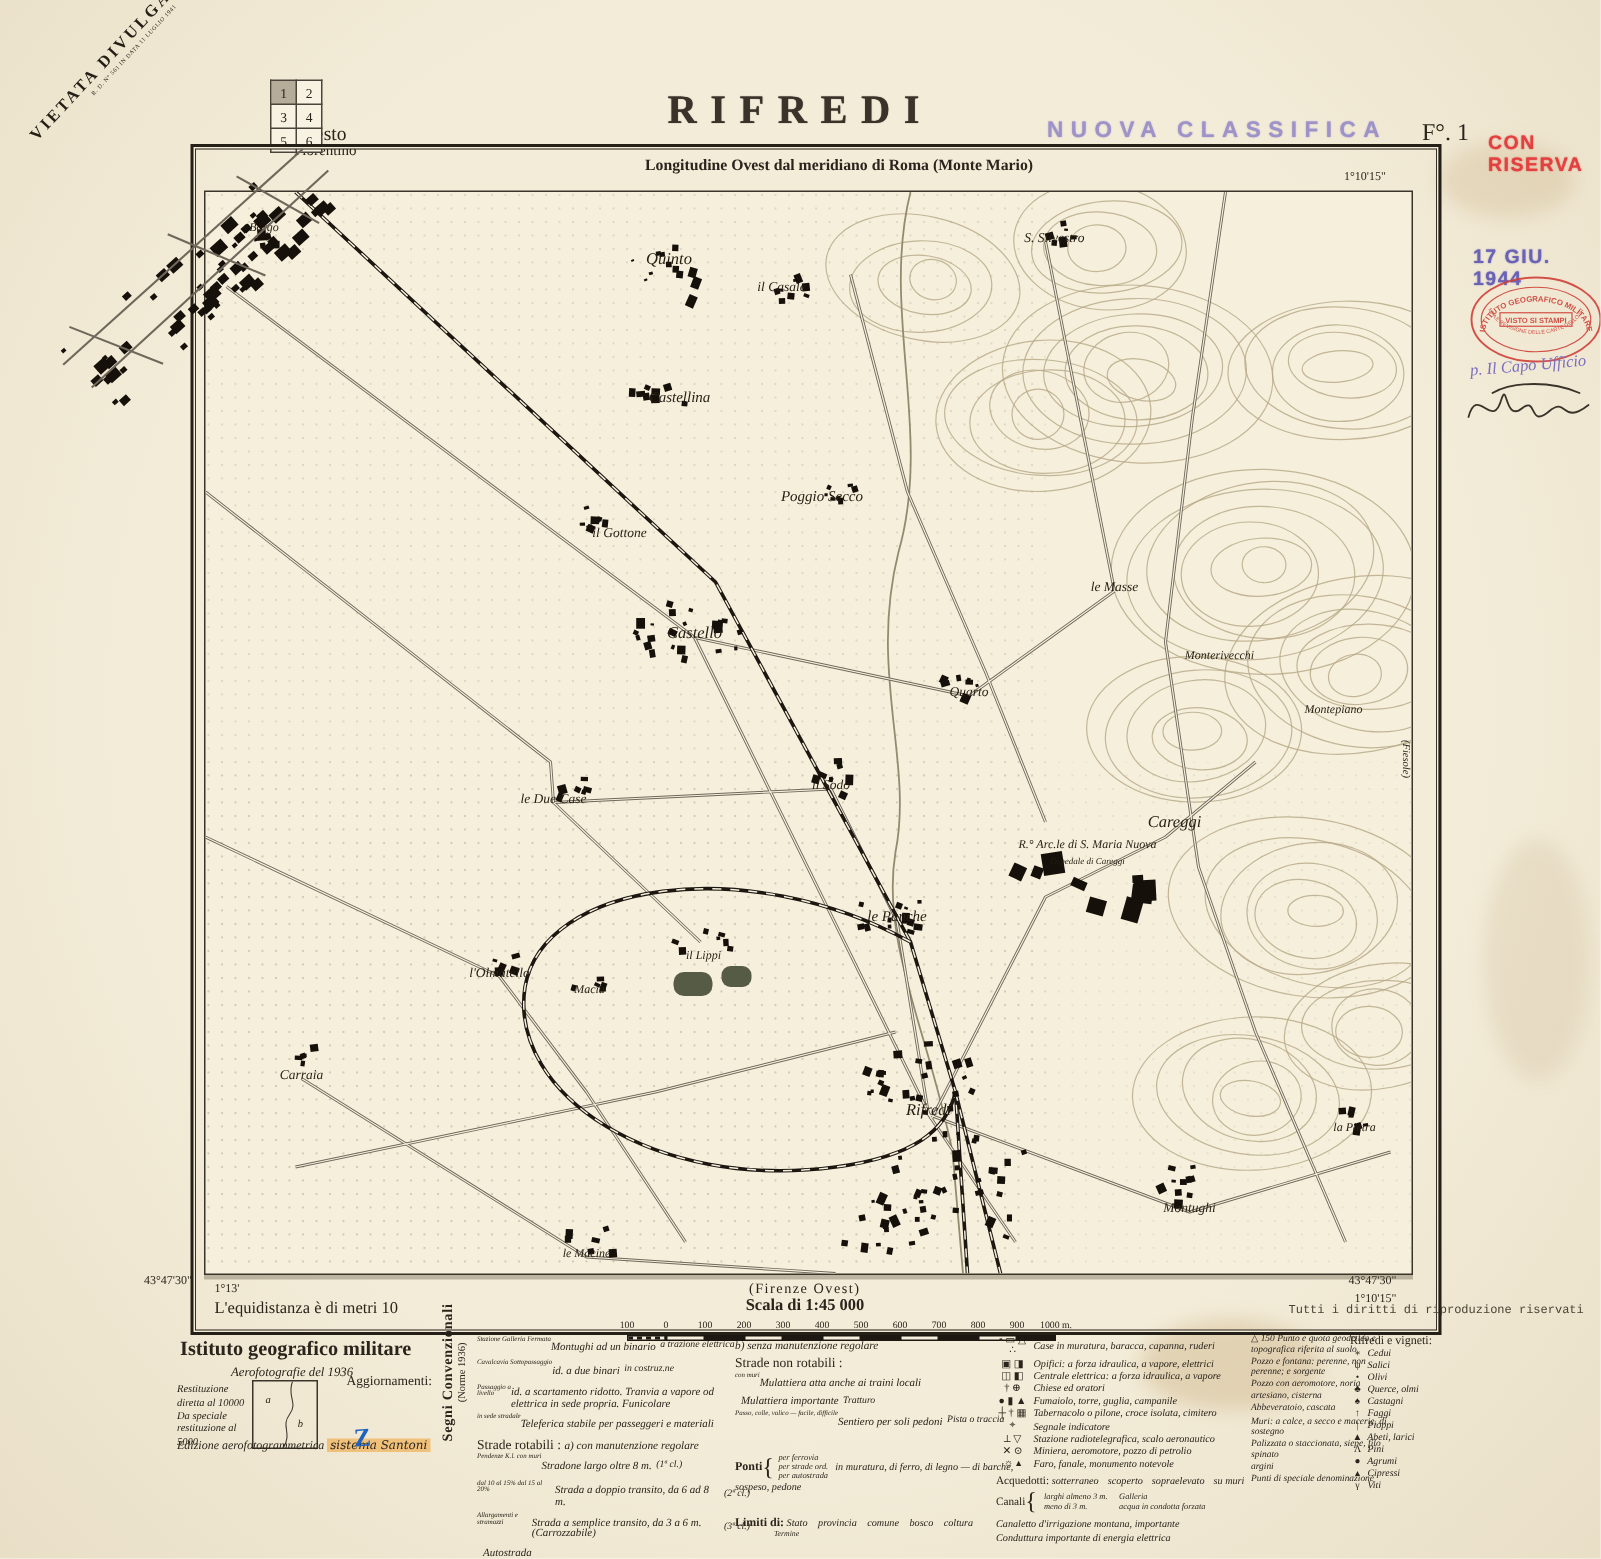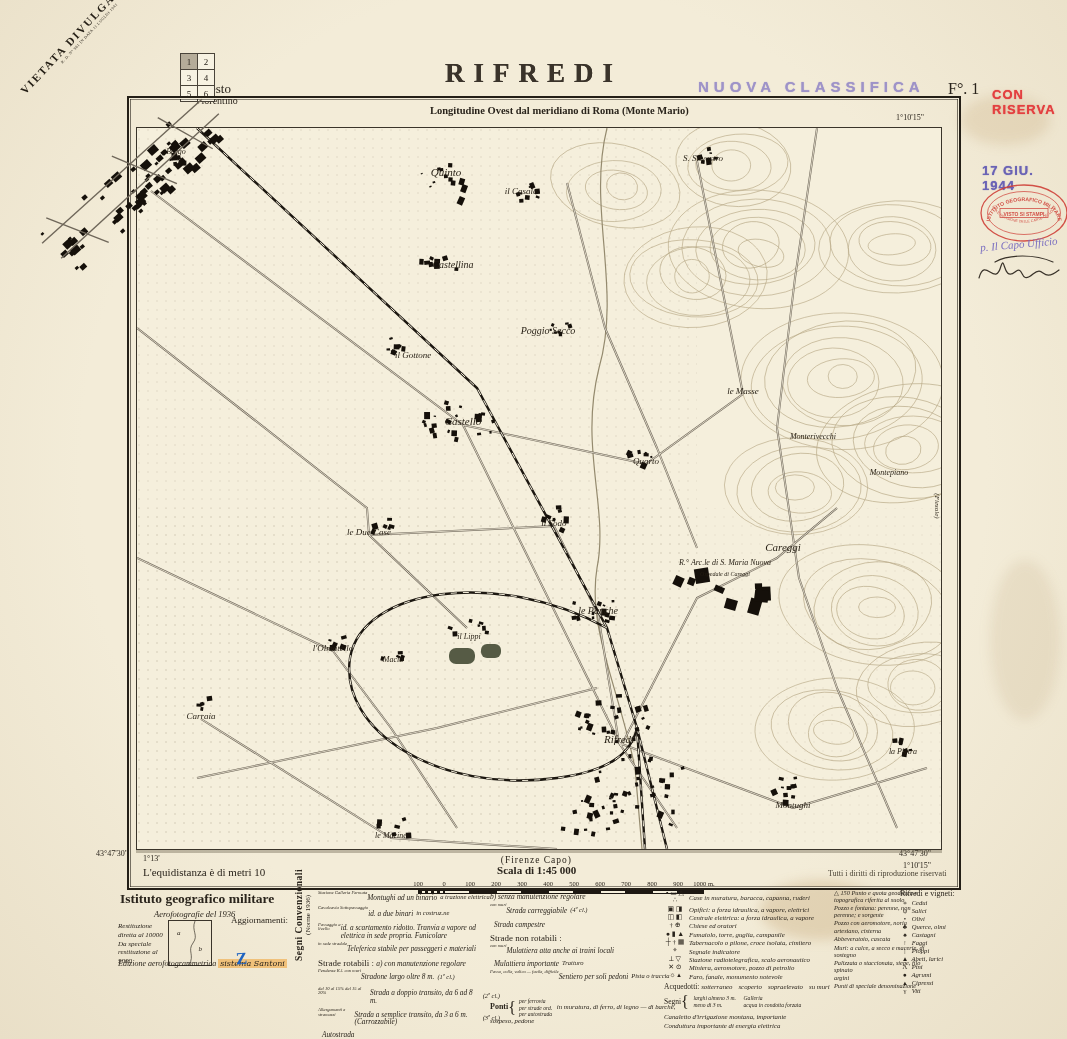--- a/index.html
+++ b/index.html
@@ -31,21 +31,21 @@
     box-shadow:0 3px 0 rgba(90,80,60,.35);}
   .coord{font-size:8px;color:#2a241c;}
   
   .firenze-ovest{top:855px;left:50%;transform:translateX(-46%);font-size:9.5px;letter-spacing:1px;}
   .scala{top:864px;left:50%;transform:translateX(-46%);font-size:11px;font-weight:bold;}
   .sbar{top:882px;left:418px;width:312px;height:14px;}
   .sbar .seg{position:absolute;top:8px;height:4px;border:.6px solid #1d1812;box-sizing:border-box;}
   .sbar .lbl{position:absolute;top:-2px;font-size:6.5px;transform:translateX(-50%);}
   .equid{top:866px;left:143px;font-size:11px;}
   .lon-bl{top:854px;left:143px;font-size:8px;}
-  .rights{top:869px;left:828px;font-size:8px;color:#4a4335;}
+  .rights{top:869px;left:859px;font-size:8px;color:#4a4335;font-family:Liberation Mono, monospace;}
   
   .stamp-date{top:163px;left:982px;font-family:"Liberation Sans",sans-serif;font-size:13px;font-weight:bold;
      color:#6a63b5;letter-spacing:1px;text-shadow:0 0 1px #6a63b5;}
   .oval-stamp{top:182px;left:978px;opacity:.9;}
   .capo{top:238px;left:980px;font-style:italic;font-size:11px;color:#7b6fc0;transform:rotate(-5deg);}
   .sig{top:248px;left:975px;}
   
   .legend{left:118px;top:889px;width:900px;height:146px;font-size:7.5px;}
   .lg-inst{position:absolute;left:2px;top:2px;font-size:13.5px;font-weight:bold;}
   .lg-aero{position:absolute;left:36px;top:20px;font-style:italic;font-size:8.5px;}
@@ -578,21 +578,21 @@
       <rect x="102.83229293727345" y="136.58981378478347" width="3.9791609127132688" height="3.183328730170615" fill="#15100a"></rect>
       <rect x="164.20989043731424" y="134.64662092007347" width="9.83984008650441" height="7.871872069203528" fill="#15100a"></rect>
       <path d="M 10,96 L 225,96" stroke="#6f675a" stroke-width="1.4" fill="none"></path>
       <path d="M 14,120 L 228,118" stroke="#6f675a" stroke-width="1.4" fill="none"></path>
       <path d="M 30,80 L 60,140" stroke="#6f675a" stroke-width="1.4" fill="none"></path>
       <path d="M 120,78 L 150,142" stroke="#6f675a" stroke-width="1.4" fill="none"></path>
       <path d="M 180,80 L 200,140" stroke="#6f675a" stroke-width="1.4" fill="none"></path>
     </g>
   </svg>
 
-<div class="abs firenze-ovest">(Firenze Capo)</div>
+<div class="abs firenze-ovest">(Firenze Ovest)</div>
 <div class="abs scala">Scala di 1:45 000</div>
 <div class="abs sbar" id="scalebar">
     <span class="lbl" style="left: 0px;">100</span>
     <span class="lbl" style="left: 26px;">0</span>
     <span class="lbl" style="left: 52px;">100</span>
     <span class="lbl" style="left: 78px;">200</span>
     <span class="lbl" style="left: 104px;">300</span>
     <span class="lbl" style="left: 130px;">400</span>
     <span class="lbl" style="left: 156px;">500</span>
     <span class="lbl" style="left: 182px;">600</span>
@@ -713,34 +713,20 @@
           <span><span class="micro"></span><span class="sym S_auto" style="display:inline-block"></span></span>
           <span class="ltx">Autostrada</span>
           <span class="lcls"></span>
         </div>
 
       </div>
   </div>
 
   <div class="col colC">
     <div class="lhead"><i>b) senza manutenzione regolare</i></div>
-    <div>
-
-        <div class="lrow">
-          <span><span class="micro">con muri</span><span class="sym S_carr" style="display:inline-block"></span></span>
-          <span class="ltx">Strada carreggiabile</span>
-          <span class="lcls">(4ª cl.)</span>
-        </div>
-
-        <div class="lrow">
-          <span><span class="micro"></span><span class="sym S_camp" style="display:inline-block"></span></span>
-          <span class="ltx">Strada campestre</span>
-          <span class="lcls"></span>
-        </div>
-      </div>
     <div class="lhead">Strade non rotabili :</div>
     <div>
 
         <div class="lrow">
           <span><span class="micro">con muri</span><span class="sym S_mul1" style="display:inline-block"></span></span>
           <span class="ltx">Mulattiera atta anche ai traini locali</span>
           <span class="lcls"></span>
         </div>
 
         <div class="lrow">
@@ -817,21 +803,21 @@
         <div class="lrow" style="margin:1px 0;">
           <span class="glyphcol">☼ ▴</span>
           <span class="ltx" style="font-size:6.8px;">Faro, fanale, monumento notevole</span>
         </div>
       </div>
     <div class="aq">
       <b>Acquedotti:</b>
       <span><span class="it">sotterraneo</span><span class="it">scoperto</span><span class="it">sopraelevato</span><span class="it">su muri</span></span>
     </div>
     <div class="aq">
-      <b>Segni</b><span class="brace">{</span>
+      <b>Canali</b><span class="brace">{</span>
       <span class="ponti-rows"><div>larghi almeno 3 m.</div><div>meno di 3 m.</div></span>
       <span class="ponti-rows"><div>Galleria</div><div>acqua in condotta forzata</div></span>
     </div>
     <div class="aq">Canaletto d'irrigazione montana, importante</div>
     <div class="aq">Conduttura importante di energia elettrica</div>
   </div>
 
   <div class="col colE">
 
   <div class="pt">△ 150  Punto e quota geodetica e topografica riferita al suolo</div>

